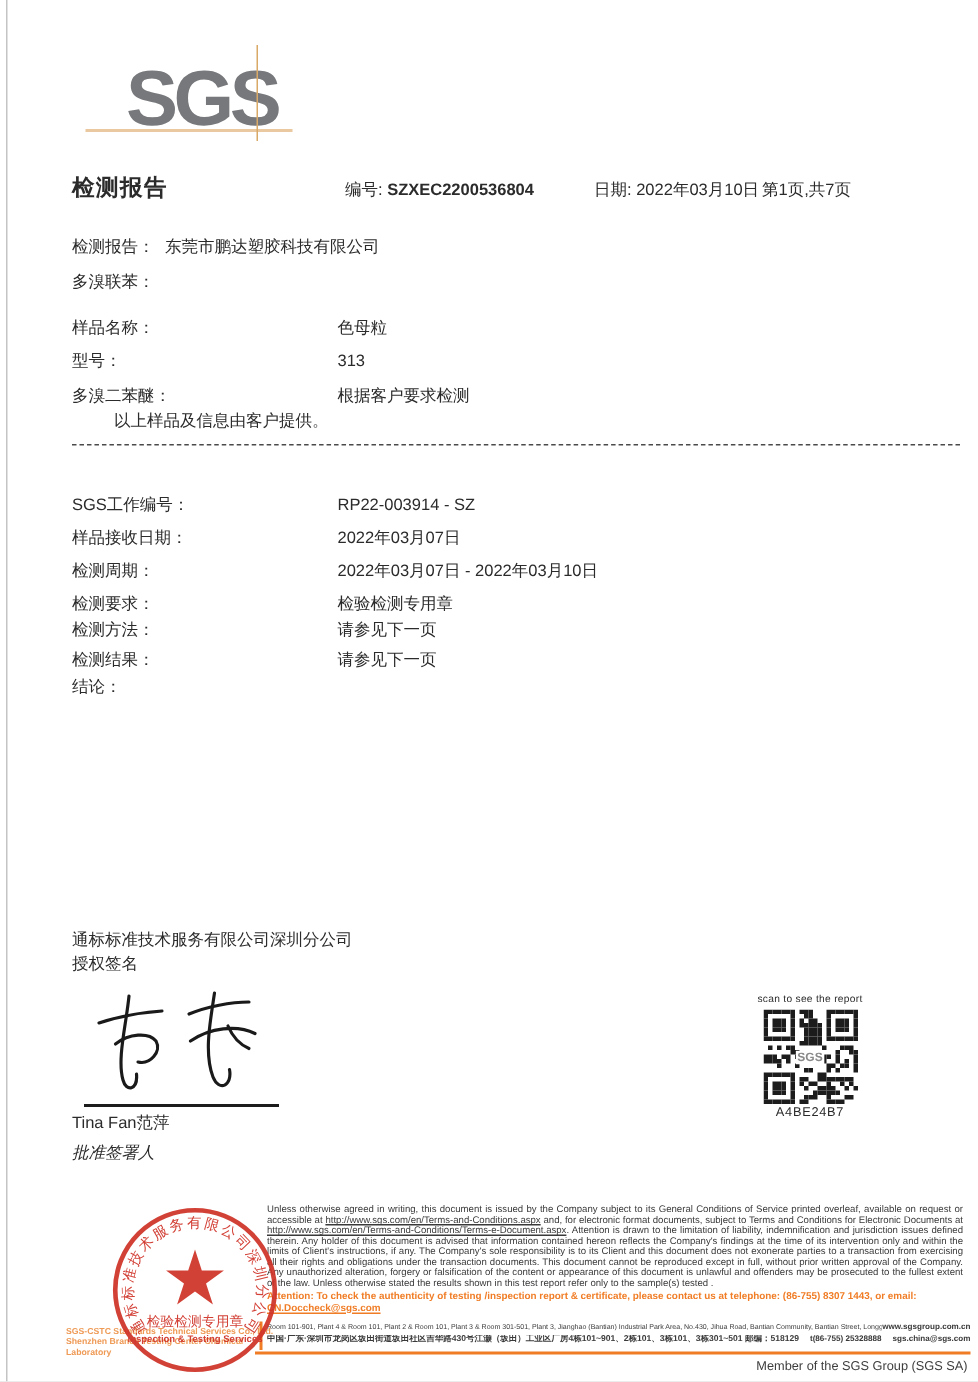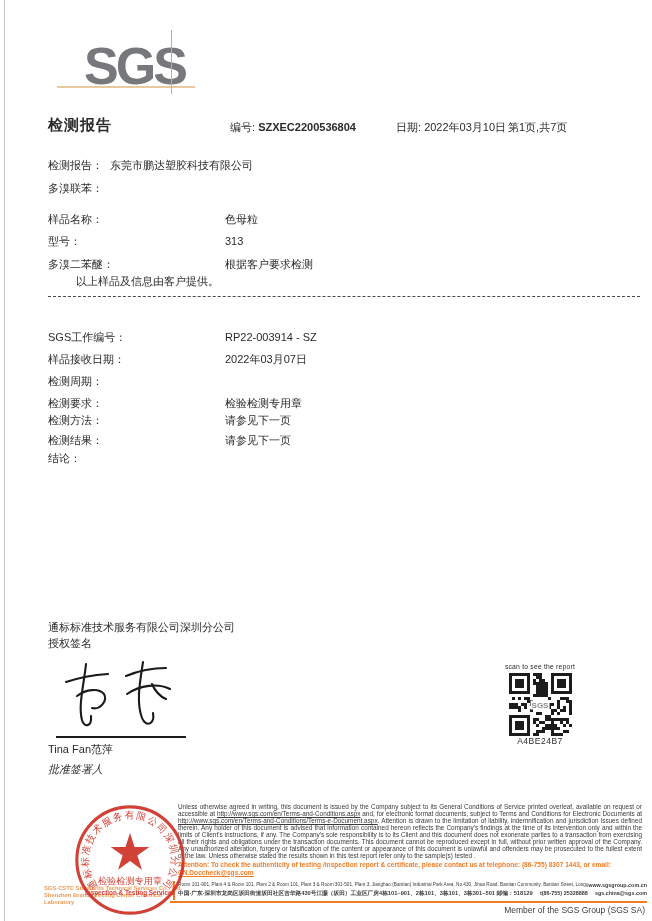--- a/index.html
+++ b/index.html
@@ -81,20 +81,21 @@
   <div class="abs t11" style="left:225px;top:257px;">根据客户要求检测</div>
   <div class="abs t11" style="left:48px;top:274px;margin-left:28px;">以上样品及信息由客户提供。</div>
 
   <div class="abs dashed-sep" style="left:48px;top:296px;width:592px;"></div>
 
   <div class="abs t11 label-col" style="left:48px;top:330px;">SGS工作编号：</div>
   <div class="abs t11" style="left:225px;top:330px;">RP22-003914 - SZ</div>
   <div class="abs t11 label-col" style="left:48px;top:352px;">样品接收日期：</div>
   <div class="abs t11" style="left:225px;top:352px;">2022年03月07日</div>
   <div class="abs t11 label-col" style="left:48px;top:374px;">检测周期：</div>
+  <div class="abs t11" style="left:225px;top:374px;">2022年03月07日 - 2022年03月10日</div>
   <div class="abs t11 label-col" style="left:48px;top:396px;">检测要求：</div>
   <div class="abs t11" style="left:225px;top:396px;">检验检测专用章</div>
   <div class="abs t11 label-col" style="left:48px;top:413px;">检测方法：</div>
   <div class="abs t11" style="left:225px;top:413px;">请参见下一页</div>
   <div class="abs t11 label-col" style="left:48px;top:433px;">检测结果：</div>
   <div class="abs t11" style="left:225px;top:433px;">请参见下一页</div>
   <div class="abs t11 label-col" style="left:48px;top:451px;">结论：</div>
 
   <div class="abs t11" style="left:48px;top:620px;">通标标准技术服务有限公司深圳分公司</div>
   <div class="abs t11" style="left:48px;top:636px;">授权签名</div>

